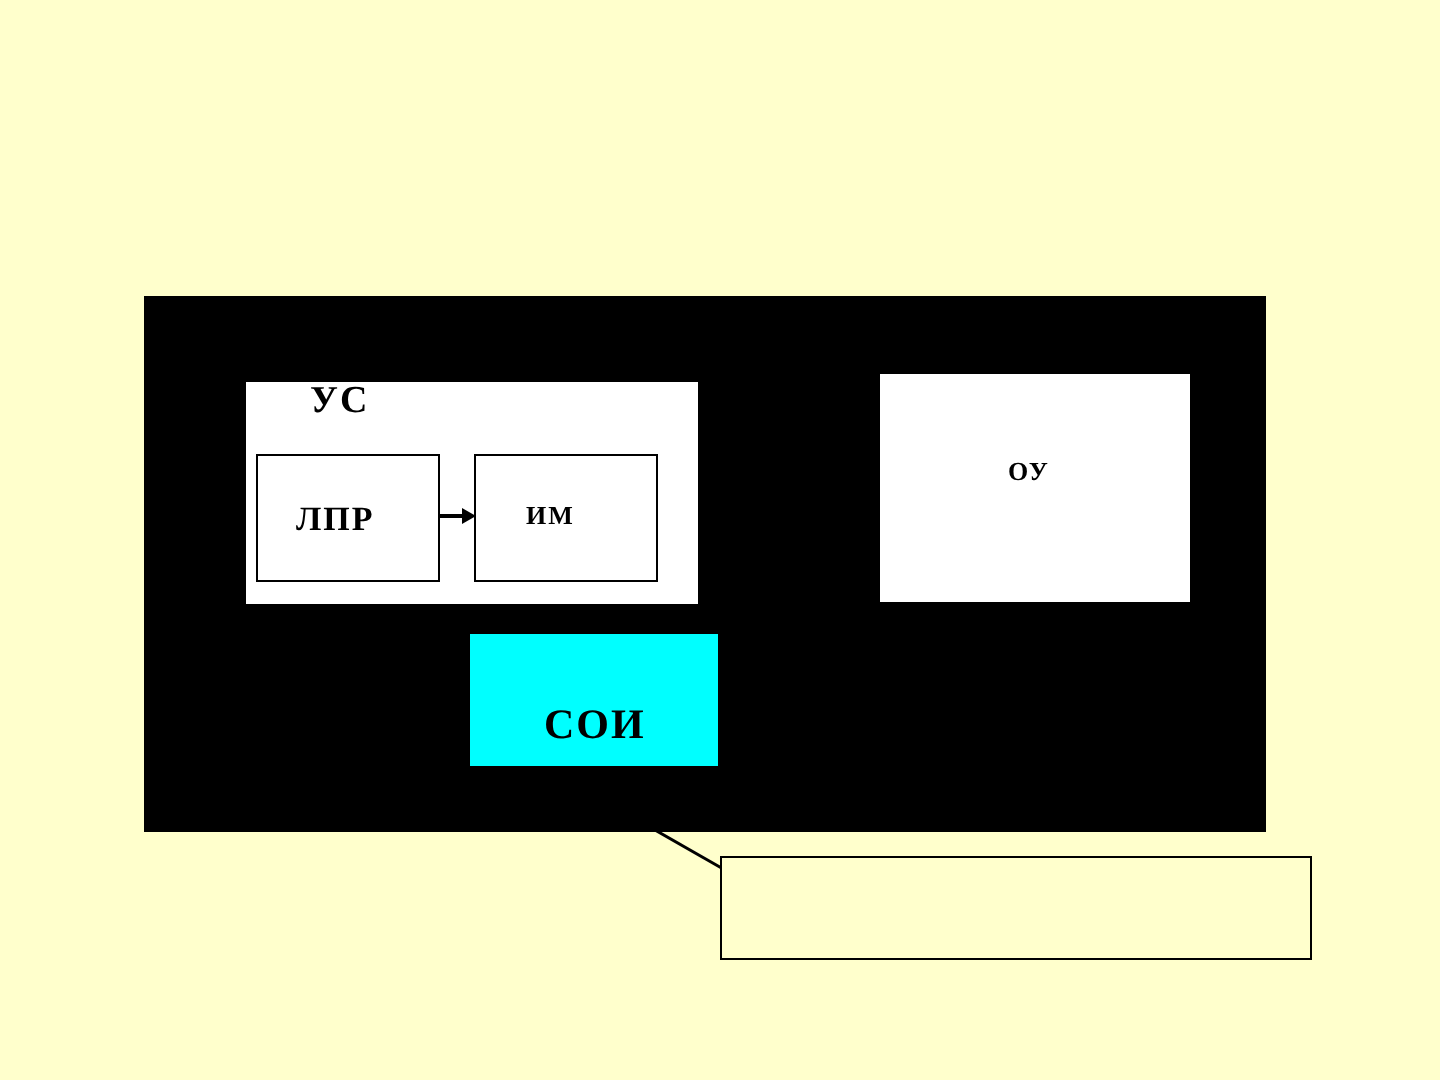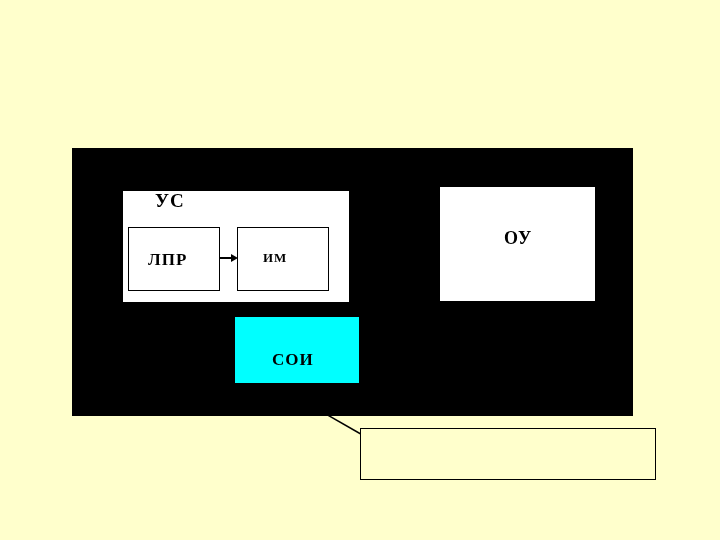--- a/index.html
+++ b/index.html
@@ -88,33 +88,33 @@
   #soi-box {
     left: 234px;
     top: 316px;
     width: 126px;
     height: 68px;
     background: #00ffff;
   }
   #soi-label {
     left: 272px;
     top: 350px;
-    font-size: 17px;
+    font-size: 21px;
   }
   
   #ou-box {
     left: 439px;
     top: 186px;
     width: 157px;
     height: 116px;
   }
   #ou-label {
     left: 504px;
     top: 228px;
-    font-size: 18px;
+    font-size: 13px;
   }
   
   #caption-box {
     left: 360px;
     top: 428px;
     width: 296px;
     height: 52px;
     background: #ffffcc;
     border: 1px solid #000000;
   }

